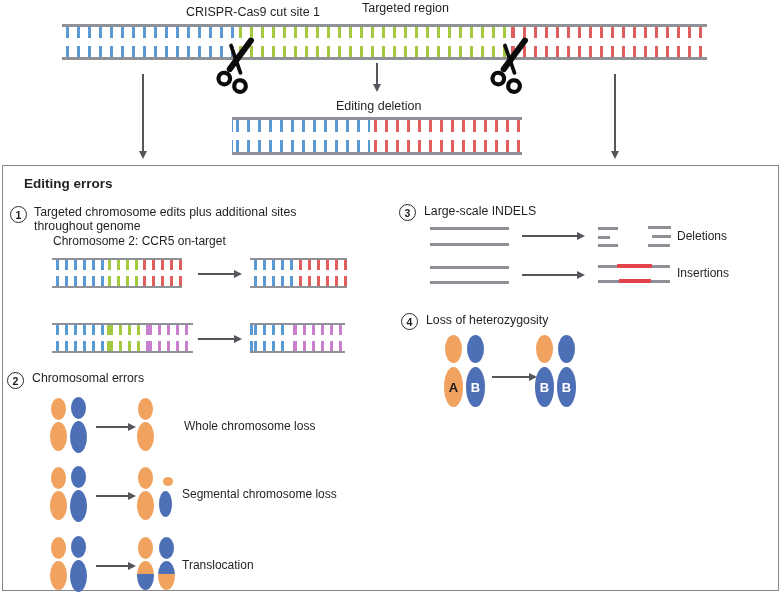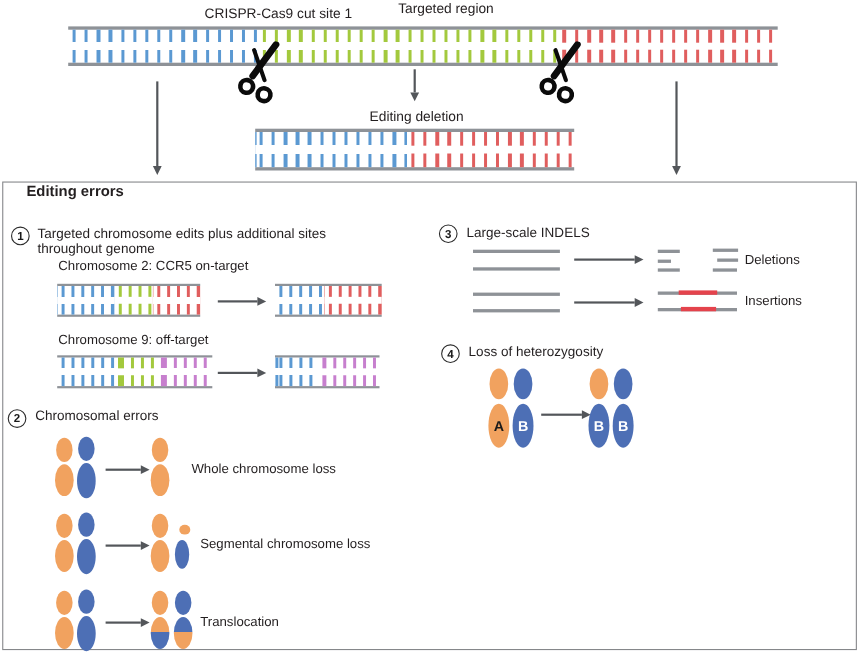--- a/index.html
+++ b/index.html
@@ -99,39 +99,38 @@
   <div class="varrow" style="left:376px;top:63px;height:21px;"></div>
   <div class="varrow" style="left:614px;top:74px;height:77px;"></div>
 
   <div class="lbl sm-cap" style="left:336px;top:99px;">Editing deletion</div>
   <div class="ladder" style="left:232px;top:117px;width:290px;height:38px;--sp:11px;">
     <div class="seg sg-b" style="width:47.5%;"></div>
     <div class="seg sg-r" style="width:52.5%;"></div>
   </div>
 
   <div class="errbox"></div>
-  <div class="lbl title" style="left:24px;top:166px;">Editing errors</div>
+  <div class="lbl title" style="left:24px;top:176px;">Editing errors</div>
 
   <div class="circ" style="left:10px;top:206px;">1</div>
   <div class="lbl sect" style="left:34px;top:205px;">Targeted chromosome edits plus additional sites</div>
   <div class="lbl sect" style="left:34px;top:219px;">throughout genome</div>
 
   <div class="lbl" style="left:53px;top:235px;">Chromosome 2: CCR5 on-target</div>
   <div class="ladder thin" style="left:52px;top:258px;width:130px;height:30px;--sp:9px;">
     <div class="seg sg-b" style="width:40%;"></div>
     <div class="seg sg-g" style="width:27%;"></div>
     <div class="seg sg-r" style="width:33%;"></div>
   </div>
   <div class="harrow" style="left:198px;top:273px;width:36px;"></div>
   <div class="ladder thin" style="left:250px;top:258px;width:97px;height:30px;--sp:9px;">
     <div class="seg sg-b" style="width:46%;"></div>
     <div class="seg sg-r" style="width:54%;"></div>
   </div>
 
-  <div class="lbl" style="left:53px;top:303px;">Chromosome 9: off-target</div>
   <div class="ladder thin" style="left:52px;top:323px;width:141px;height:30px;--sp:9px;">
     <div class="seg sg-b" style="width:38%;"></div>
     <div class="seg sg-g" style="width:28%;"></div>
     <div class="seg sg-p" style="width:34%;"></div>
   </div>
   <div class="harrow" style="left:198px;top:338px;width:36px;"></div>
   <div class="ladder thin" style="left:250px;top:323px;width:95px;height:30px;--sp:9px;">
     <div class="seg sg-b" style="width:42%;"></div>
     <div class="seg sg-p" style="width:58%;"></div>
   </div>
@@ -145,21 +144,21 @@
     </div>
   <div class="chrom cs" style="left:70px;top:397px;">
       <div class="p bl"></div>
       <div class="q bl t"></div>
     </div>
   <div class="harrow" style="left:96px;top:426px;width:32px;"></div>
   <div class="chrom cs" style="left:137px;top:398px;">
       <div class="p or"></div>
       <div class="q or"></div>
     </div>
-  <div class="lbl" style="left:174px;top:420px;">Whole chromosome loss</div>
+  <div class="lbl" style="left:184px;top:420px;">Whole chromosome loss</div>
 
   <div class="chrom cs" style="left:50px;top:467px;">
       <div class="p or"></div>
       <div class="q or"></div>
     </div>
   <div class="chrom cs" style="left:70px;top:466px;">
       <div class="p bl"></div>
       <div class="q bl t"></div>
     </div>
   <div class="harrow" style="left:96px;top:495px;width:32px;"></div>

